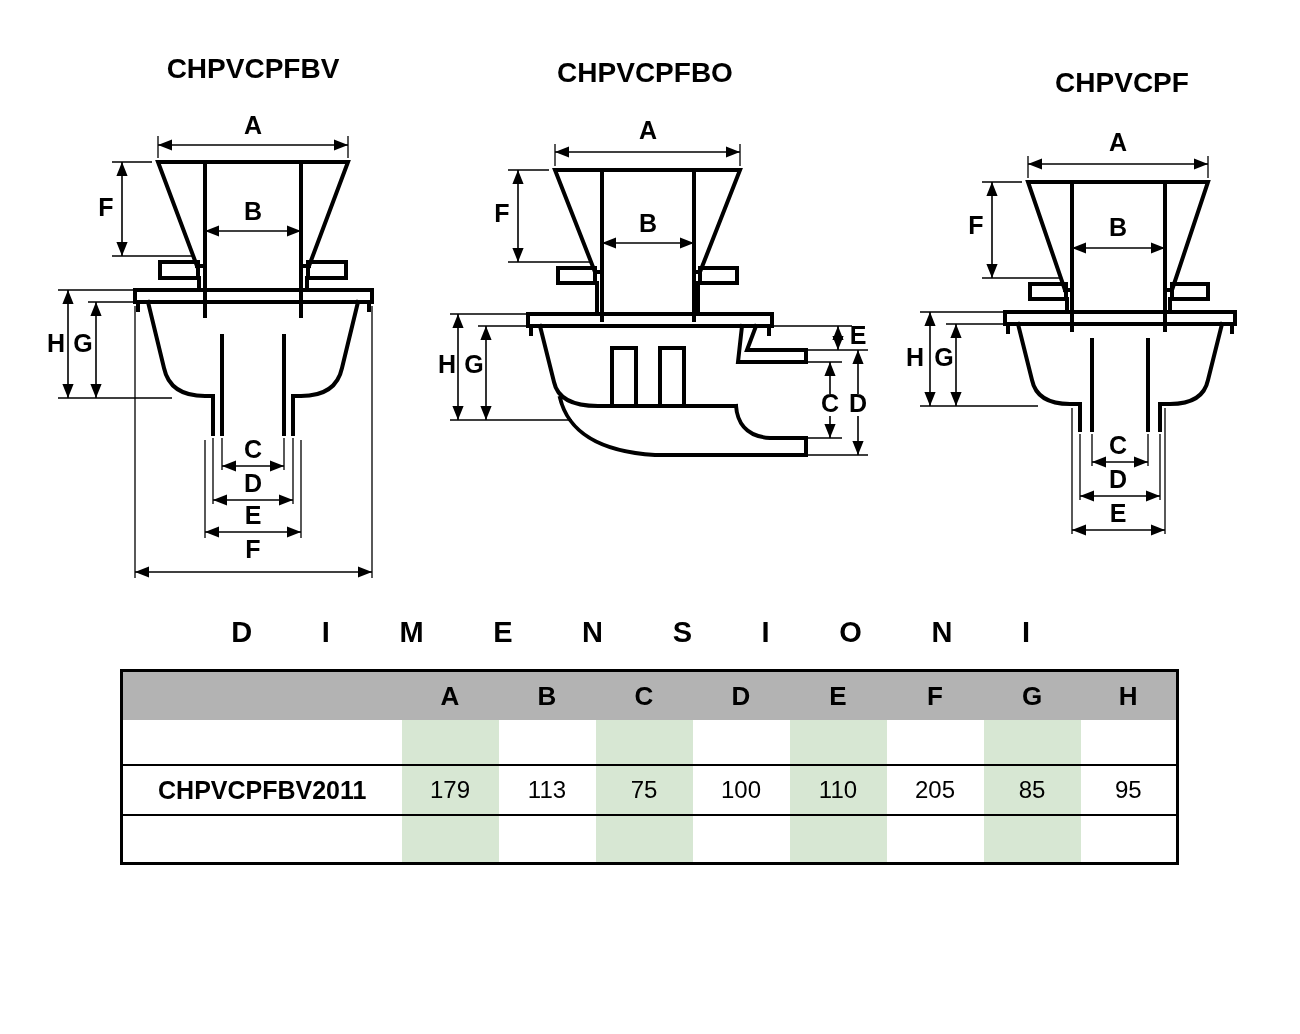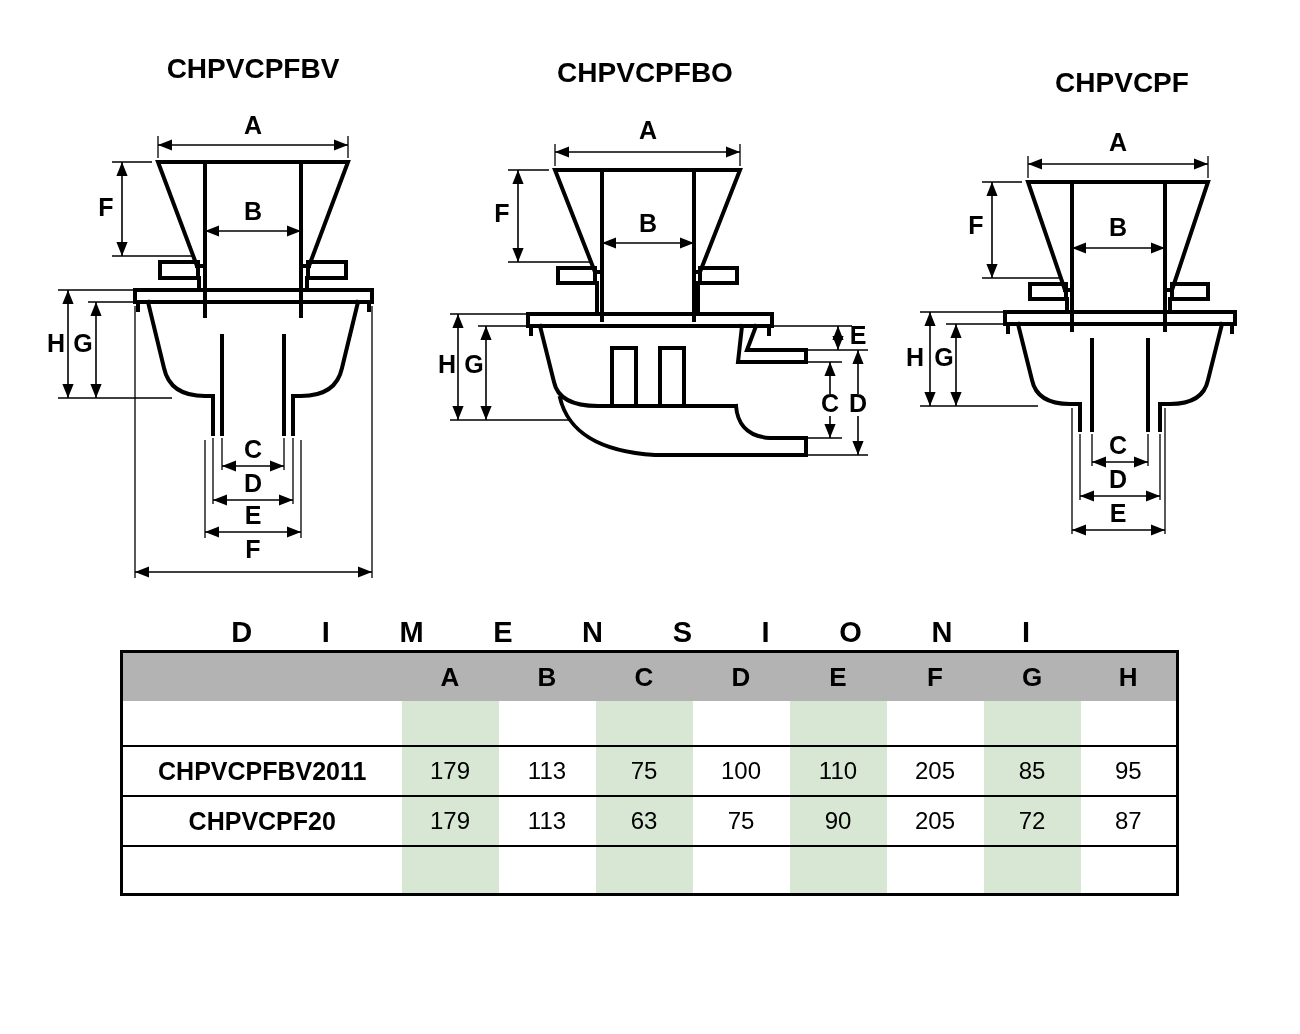--- a/index.html
+++ b/index.html
@@ -6,21 +6,21 @@
   body{width:1300px;height:1034px;position:relative;overflow:hidden;
        font-family:"Liberation Sans",sans-serif;color:#000;}
   svg{position:absolute;left:0;top:0;}
   .obj{stroke:#000;stroke-width:4;fill:none;stroke-linejoin:miter;stroke-linecap:square;}
   .ext{stroke:#000;stroke-width:1.3;fill:none;}
   .dim{stroke:#000;stroke-width:1.6;fill:none;}
   .dlab{font:bold 25px "Liberation Sans",sans-serif;fill:#000;text-anchor:middle;}
   .dtitle{font:bold 28px "Liberation Sans",sans-serif;fill:#000;text-anchor:middle;}
   .content{position:absolute;left:120px;top:616px;width:1056px;}
   .tbl-title{font-weight:bold;font-size:29px;letter-spacing:2.4em;text-align:center;
-             white-space:nowrap;margin:0 0 1px 0;text-indent:1.2em;}
+             white-space:nowrap;margin:0 0 20px 0;text-indent:1.2em;}
   table{table-layout:fixed;width:1056px;border-collapse:collapse;border:3px solid #000;}
   col.gcol{background:#d7e7d3;}
   th,td{text-align:center;padding:0;}
   th{background:#b3b3b3;font-weight:bold;font-size:26px;height:48px;}
   tr.sp td{height:44px;}
   tr.sp.bottom td{border-top:2.5px solid #000;height:46px;}
   tr.data td{border-top:2.5px solid #000;height:48px;font-size:24px;font-weight:normal;text-align:center;}
   tr.data td.name{font-weight:bold;font-size:25px;}
 </style>
 </head>
@@ -190,31 +190,20 @@
         <td class="name">CHPVCPFBV2011</td>
         <td>179</td>
         <td>113</td>
         <td>75</td>
         <td>100</td>
         <td>110</td>
         <td>205</td>
         <td>85</td>
         <td>95</td>
       </tr>
-      <tr class="data">
-        <td class="name">CHPVCPF20</td>
-        <td>179</td>
-        <td>113</td>
-        <td>63</td>
-        <td>75</td>
-        <td>90</td>
-        <td>205</td>
-        <td>72</td>
-        <td>87</td>
-      </tr>
       <tr class="sp bottom">
         <td></td>
           <td></td>
           <td></td>
           <td></td>
           <td></td>
           <td></td>
           <td></td>
           <td></td>
           <td></td>

